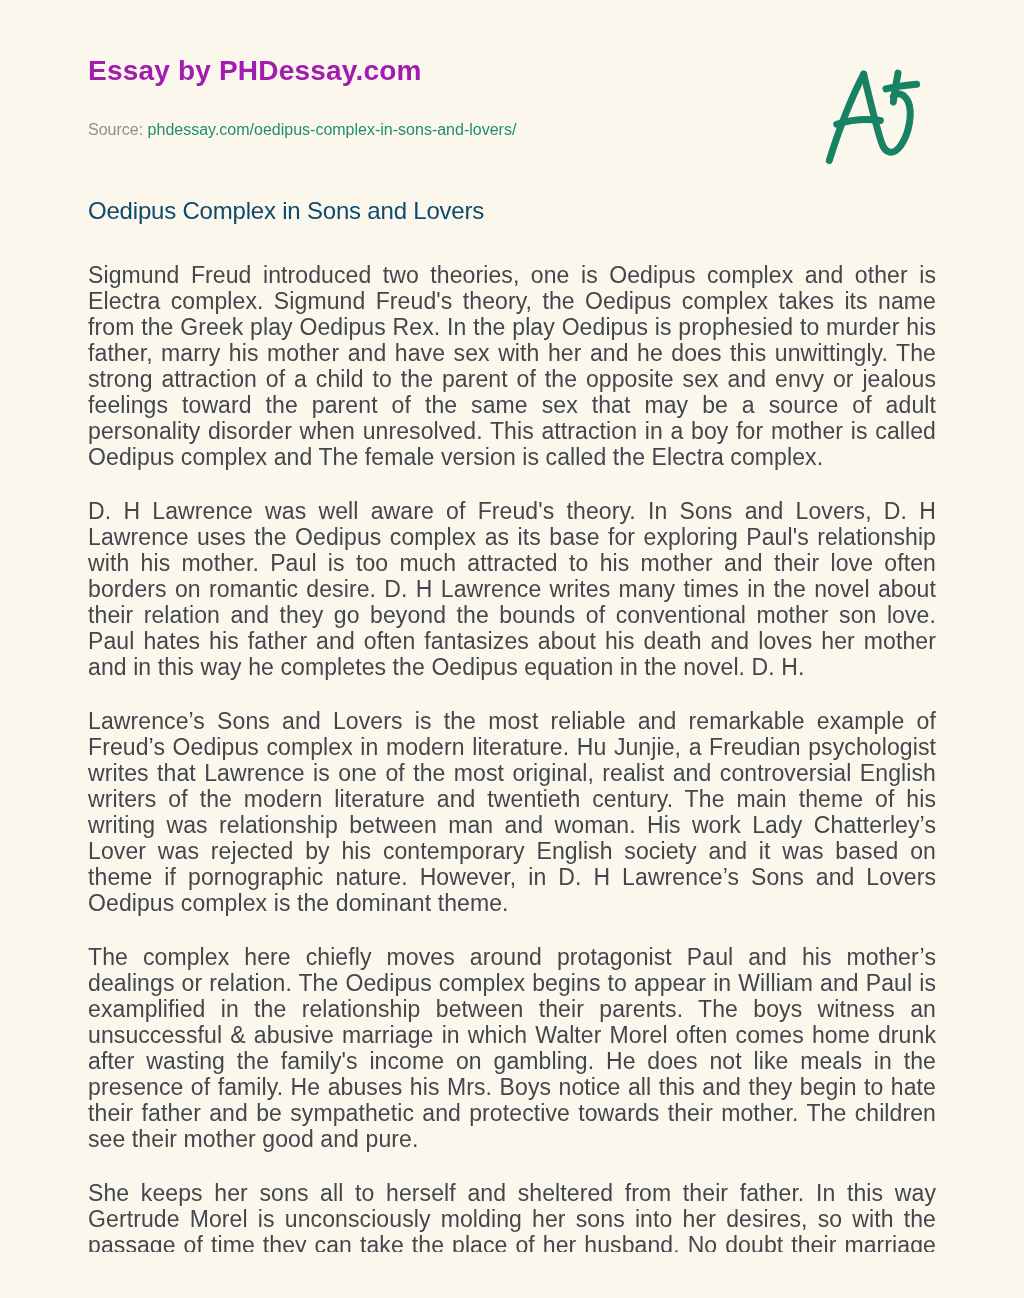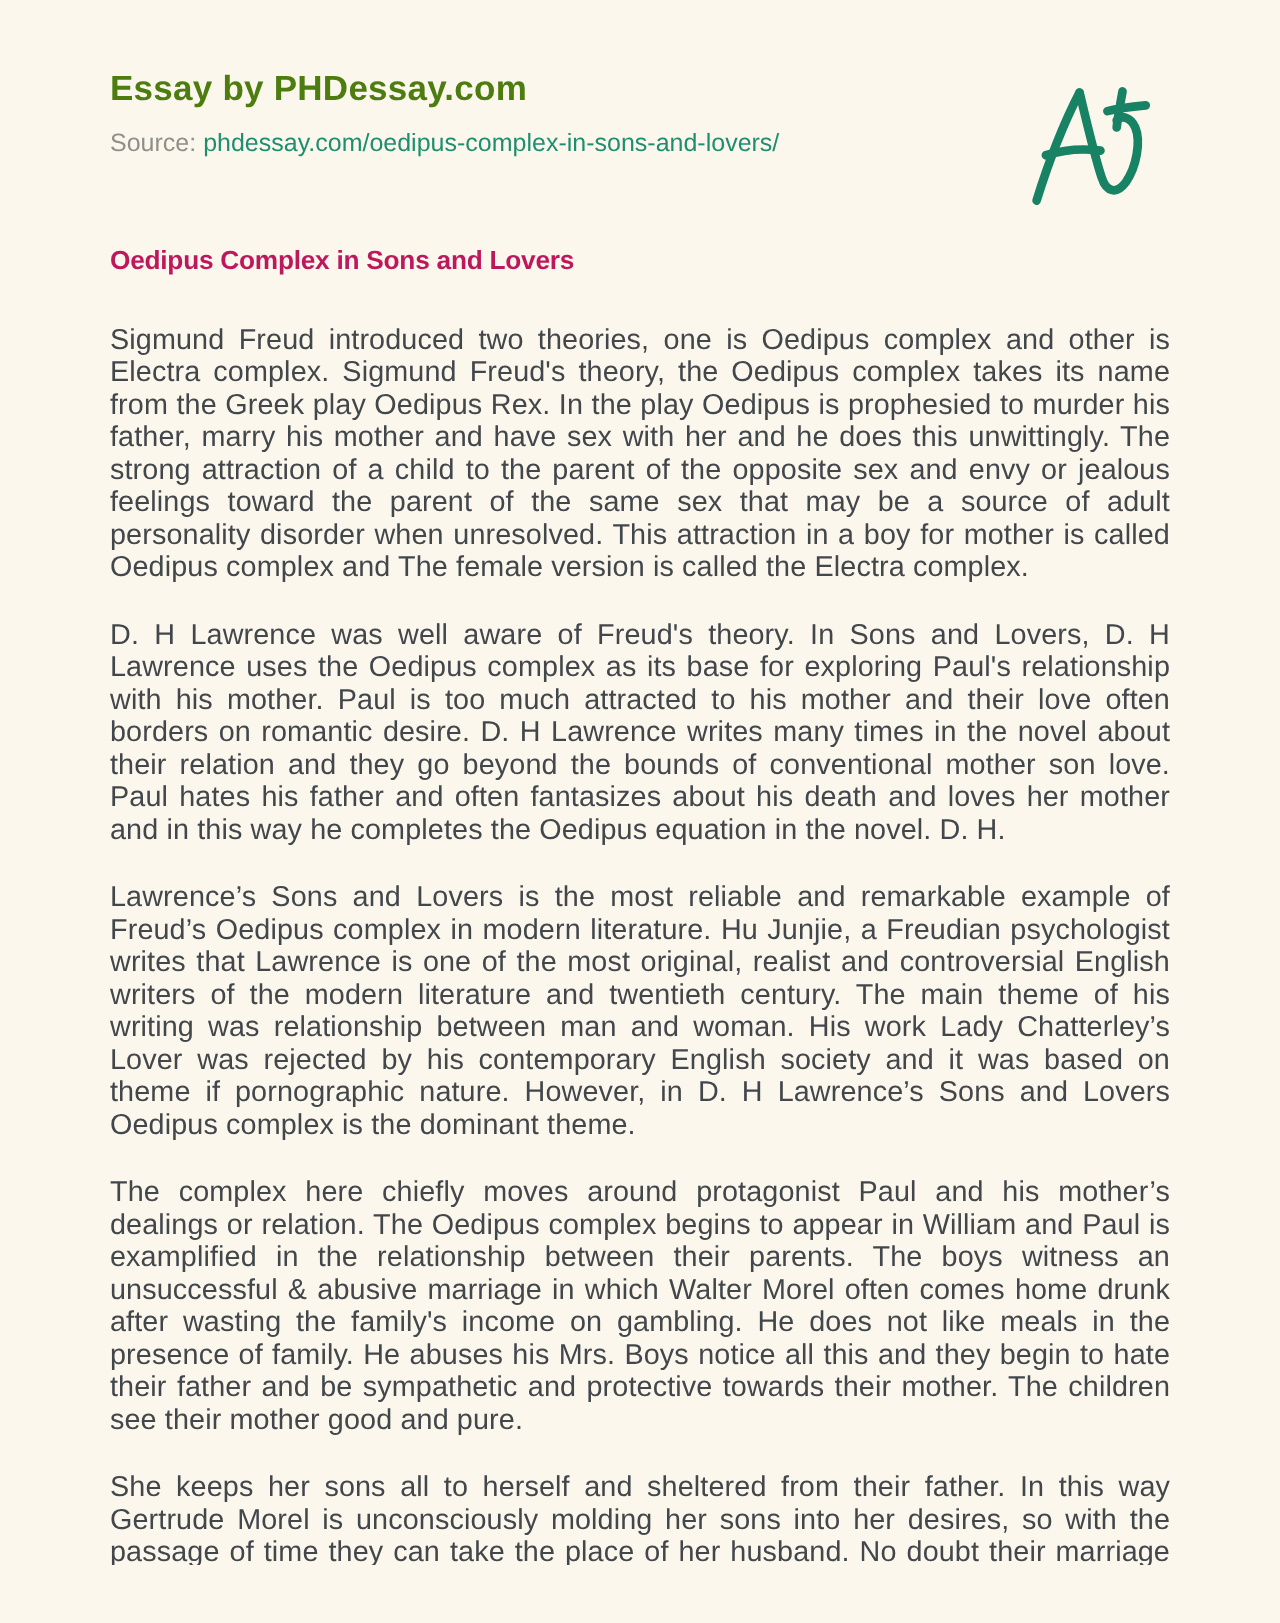--- a/index.html
+++ b/index.html
@@ -26,49 +26,49 @@
     justify-content: space-between;
     align-items: flex-start;
   }
   .header-left {
     padding-top: 2px;
   }
   .brand-title {
     margin: 0;
     font-size: 28px;
     font-weight: 700;
-    color: #4d7c0f;
+    color: #a21caf;
     letter-spacing: 0.2px;
     line-height: 1.2;
   }
   .source-line {
-    margin-top: 15px;
-    font-size: 20px;
+    margin-top: 32px;
+    font-size: 16px;
     line-height: 1.25;
   }
   .source-label {
     color: #8f8f89;
   }
   .source-link {
     color: #1e8e70;
     text-decoration: none;
     font-weight: 500;
   }
   .logo-wrap {
     width: 104px;
     height: 118px;
     margin-right: 12px;
     margin-top: 3px;
     flex: 0 0 auto;
   }
   .essay-title {
     margin: 24px 0 0 0;
-    font-size: 21px;
-    font-weight: 700;
-    color: #be185d;
+    font-size: 24px;
+    font-weight: 400;
+    color: #0c4a6e;
     letter-spacing: -0.2px;
     line-height: 1.15;
   }
   .essay-body {
     margin-top: 37px;
   }
   .essay-body p {
     margin: 0 0 28px 0;
     font-size: 23px;
     line-height: 26px;

